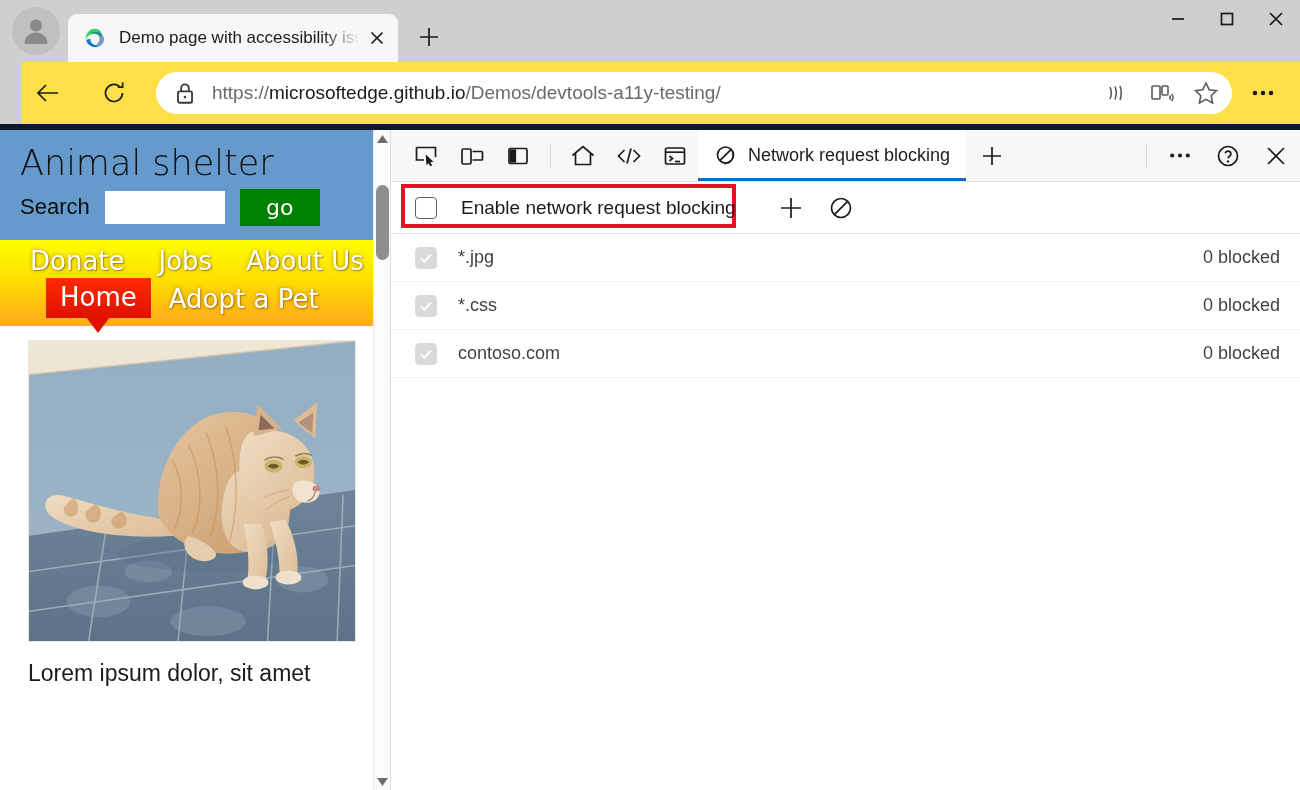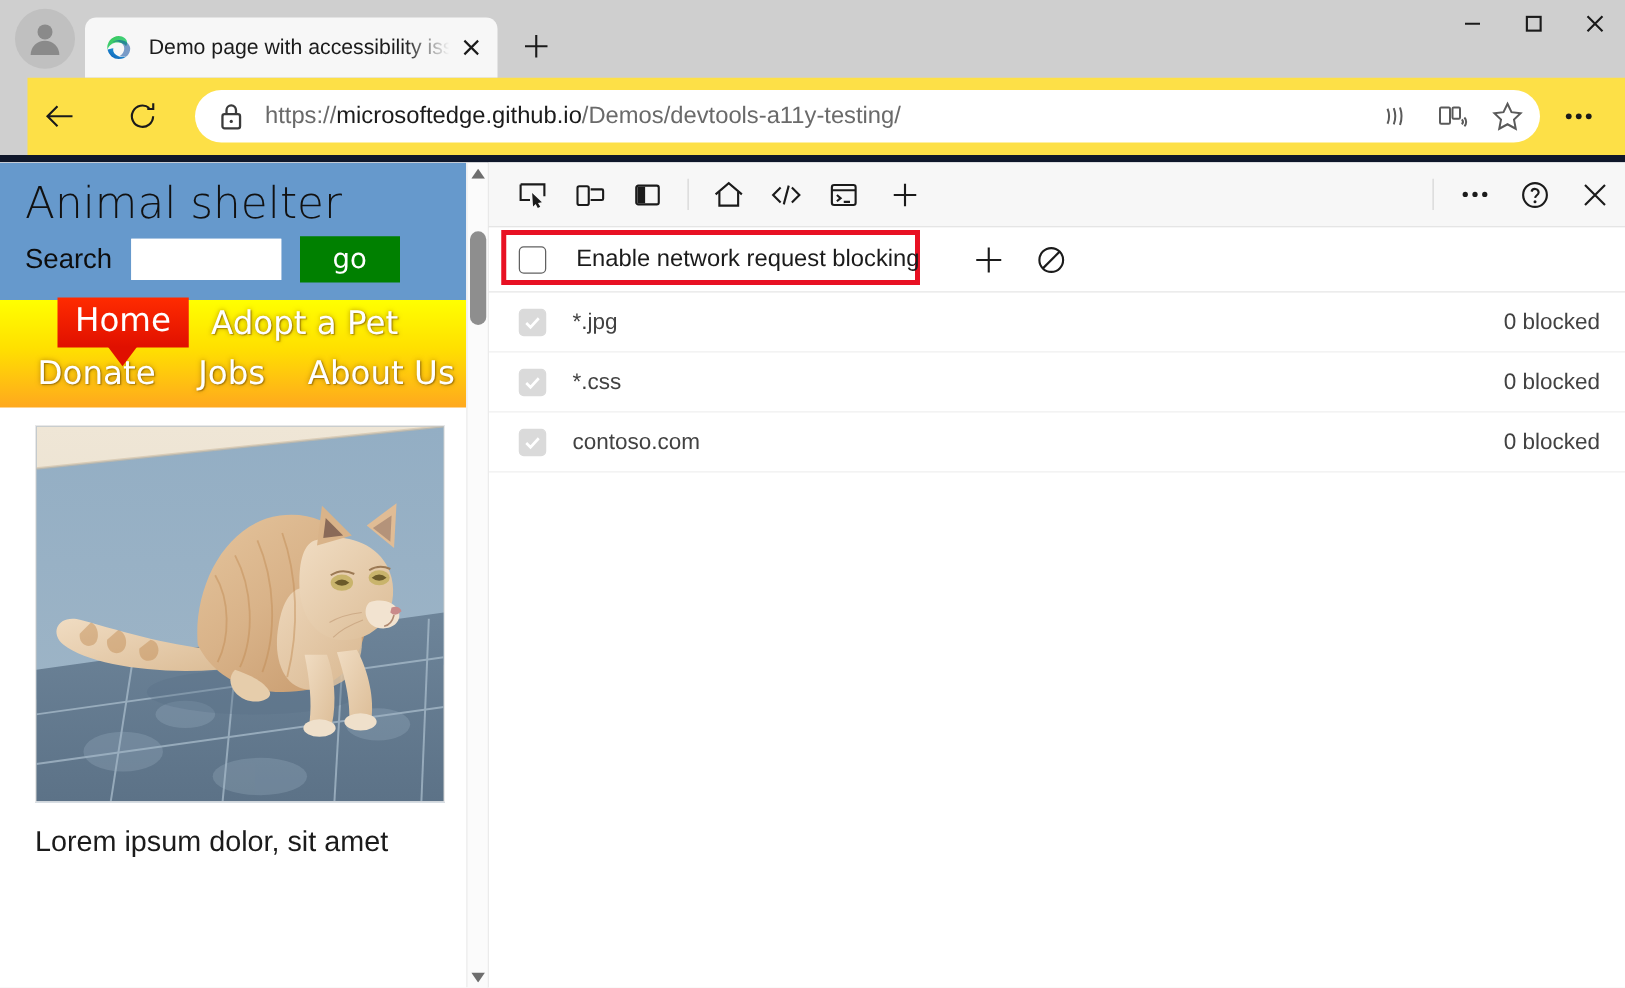--- a/index.html
+++ b/index.html
@@ -490,28 +490,28 @@
         <div class="site-header">
           <div class="site-title">Animal shelter</div>
           <div class="search-row">
             <span class="search-label">Search</span>
             <input class="search-input" type="text" placeholder="" style="">
             <button class="go-btn">go</button>
           </div>
         </div>
 
         <div class="site-nav">
-          <div class="nav-row">
-            <a class="nav-link active">Home</a>
-            <a class="nav-link">Adopt a Pet</a>
-          </div>
           <div class="nav-row second">
             <a class="nav-link">Donate</a>
             <a class="nav-link">Jobs</a>
             <a class="nav-link">About Us</a>
+          </div>
+          <div class="nav-row">
+            <a class="nav-link active">Home</a>
+            <a class="nav-link">Adopt a Pet</a>
           </div>
         </div>
 
         <div class="page-body">
           <div class="cat-photo">
             <svg viewBox="0 0 328 302" preserveAspectRatio="xMidYMid slice">
               <defs>
                 <linearGradient id="wall" x1="0" y1="0" x2="0" y2="1">
                   <stop offset="0" stop-color="#efe6d6"></stop>
                     <stop offset="1" stop-color="#e3d8c4"></stop>
@@ -667,20 +667,28 @@
         </div>
         <div class="dt-icon-btn">
           <svg width="26" height="26" viewBox="0 0 26 26">
             <rect class="stroke" x="3.5" y="5" width="19" height="16" rx="1.8"></rect>
             <path class="stroke" d="M3.5 9.2 H22.5"></path>
             <path class="stroke" d="M7.5 13 L10.5 15.5 L7.5 18"></path>
             <path class="stroke" d="M13 18.5 H18"></path>
           </svg>
         </div>
 
+        <div class="dt-panel-tab">
+          <svg width="24" height="24" viewBox="0 0 24 24">
+            <circle class="stroke" cx="11.5" cy="11" r="8"></circle>
+            <path class="stroke" d="M5.8 16.7 L17.2 5.3"></path>
+            <path class="stroke" d="M18.2 8.5 a8 8 0 0 1 -8.2 11.2" style="stroke-width:1.3;opacity:.8"></path>
+          </svg>
+          <span class="dt-panel-tab-label">Network request blocking</span>
+        </div>
 
         <div class="dt-add-tab">
           <svg width="24" height="24" viewBox="0 0 24 24">
             <path class="stroke" d="M12 3 V21 M3 12 H21"></path>
           </svg>
         </div>
 
         <div class="dt-tabbar-spacer"></div>
 
         <div class="dt-sep"></div>

